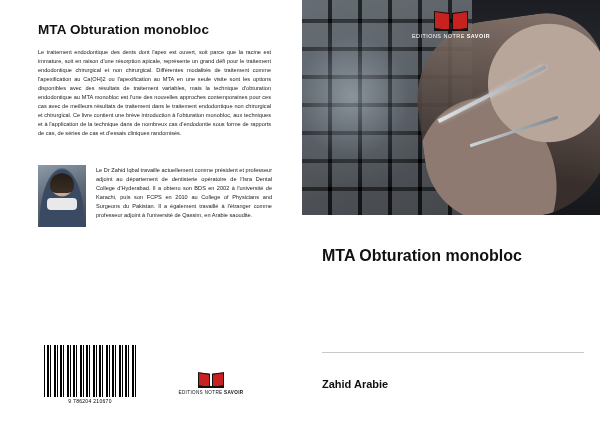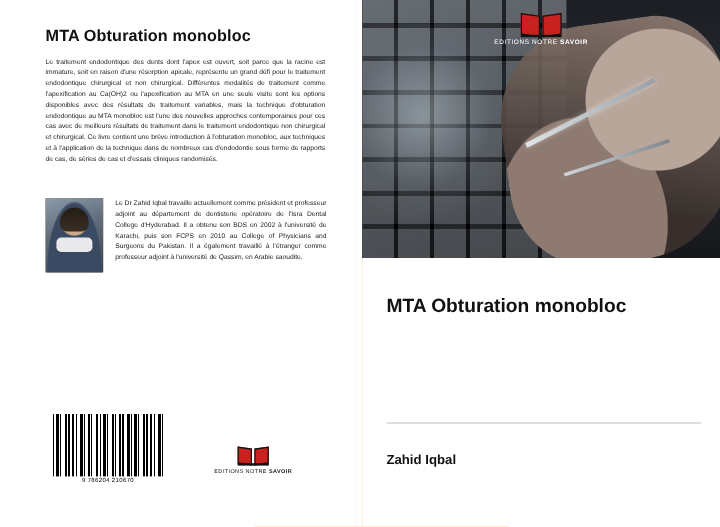--- a/index.html
+++ b/index.html
@@ -5,21 +5,21 @@
   html,body{margin:0;padding:0;}
   body{
     width:600px;height:439px;
     background:#ffffff;
     font-family:"Liberation Sans", sans-serif;
     overflow:hidden;
   }
   .cover{
     position:relative;
     width:600px;height:439px;
-    background:#fdba74;
+    background:#b91c1c;
   }
   
   .back{
     position:absolute;left:0;top:0;width:296px;height:439px;
     background:#ffffff;
   }
   .back-title{
     position:absolute;left:38px;top:22px;width:230px;
     font-size:13.5px;font-weight:bold;color:#111;
     letter-spacing:0.1px;
@@ -217,16 +217,16 @@
         </div>
         <div class="logo-text">
           <span>EDITIONS NOTRE</span>
           <b>SAVOIR</b>
         </div>
       </div>
     </div>
 
     <div class="front-title">MTA Obturation monobloc</div>
     <div class="rule"></div>
-    <div class="front-author">Zahid Iqbal</div>
+    <div class="front-author">Zahid Arabie</div>
   </div>
 
 </div>
 
 </body></html>

